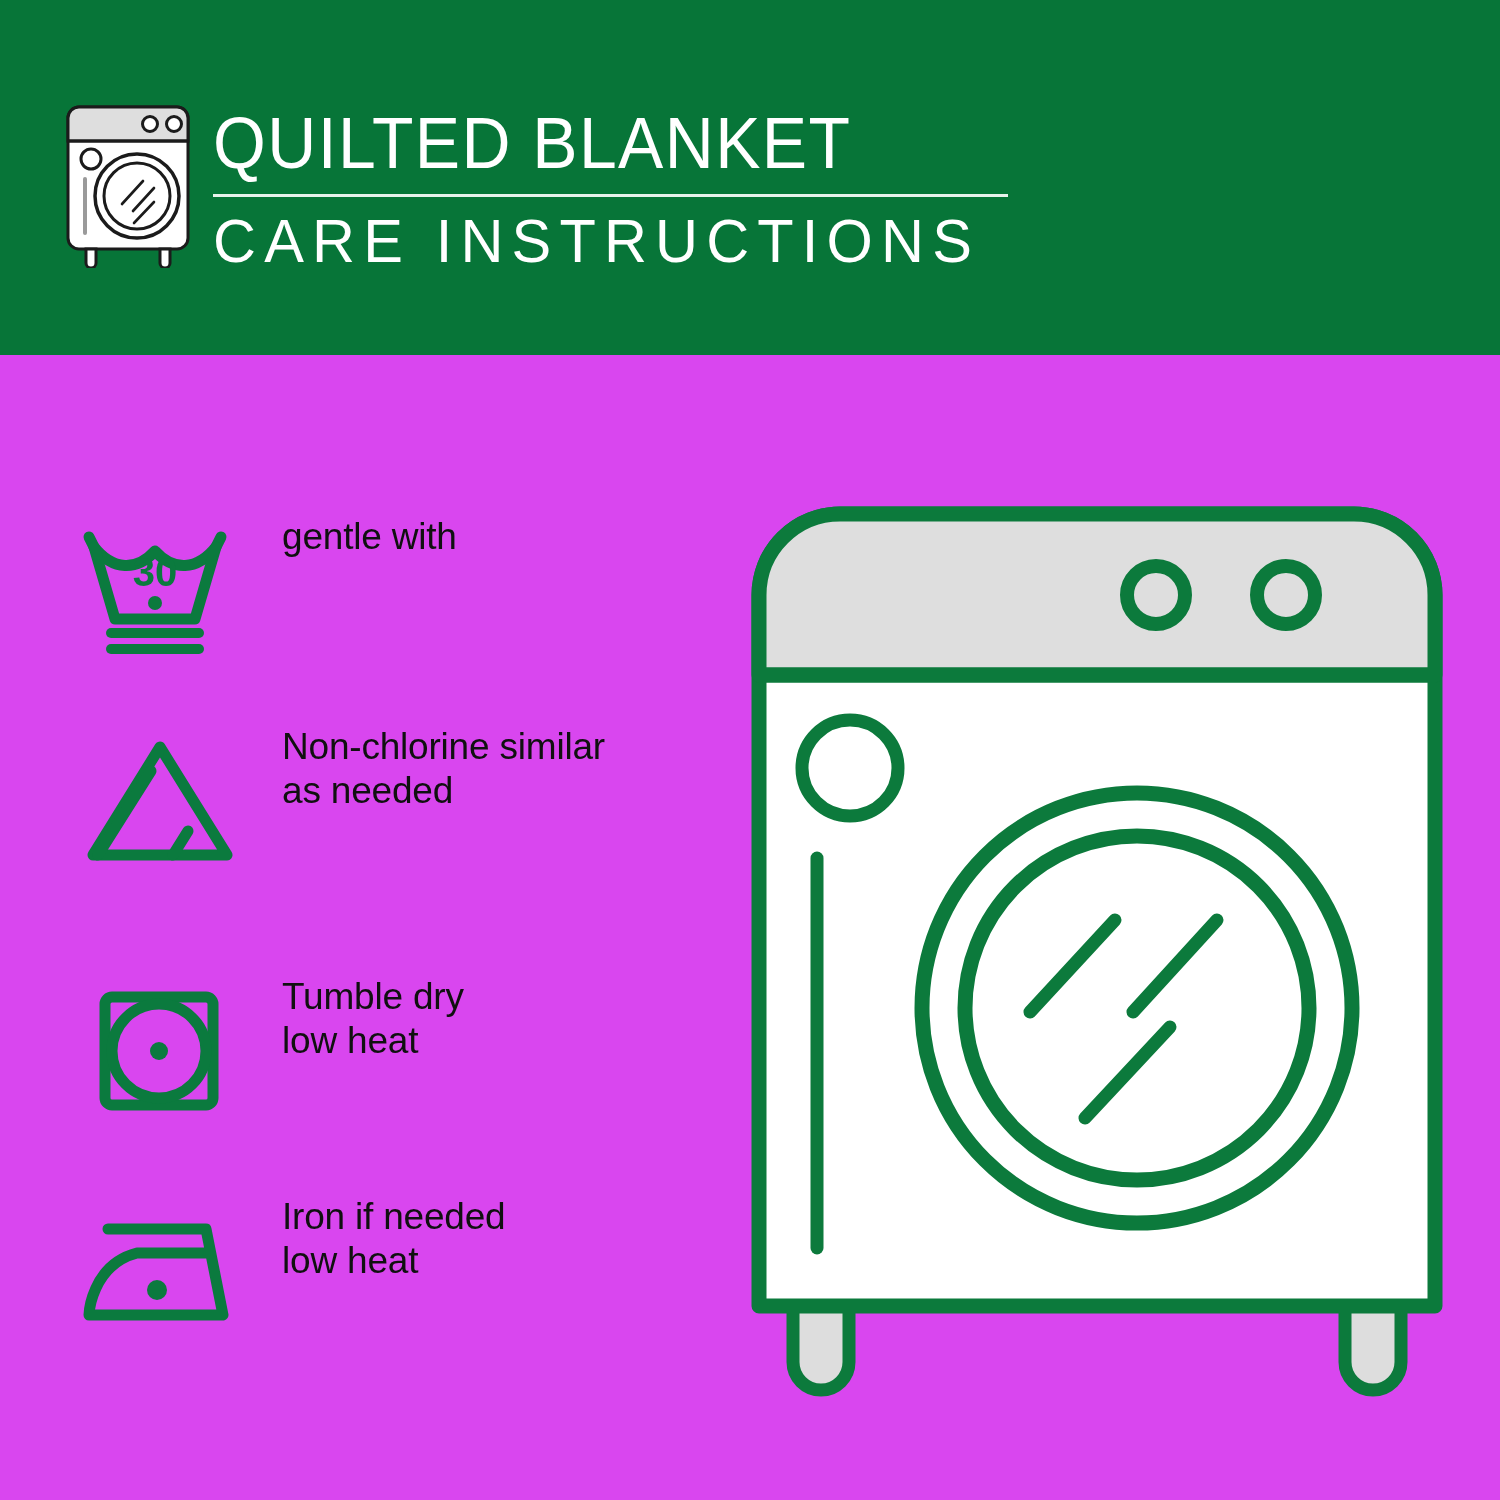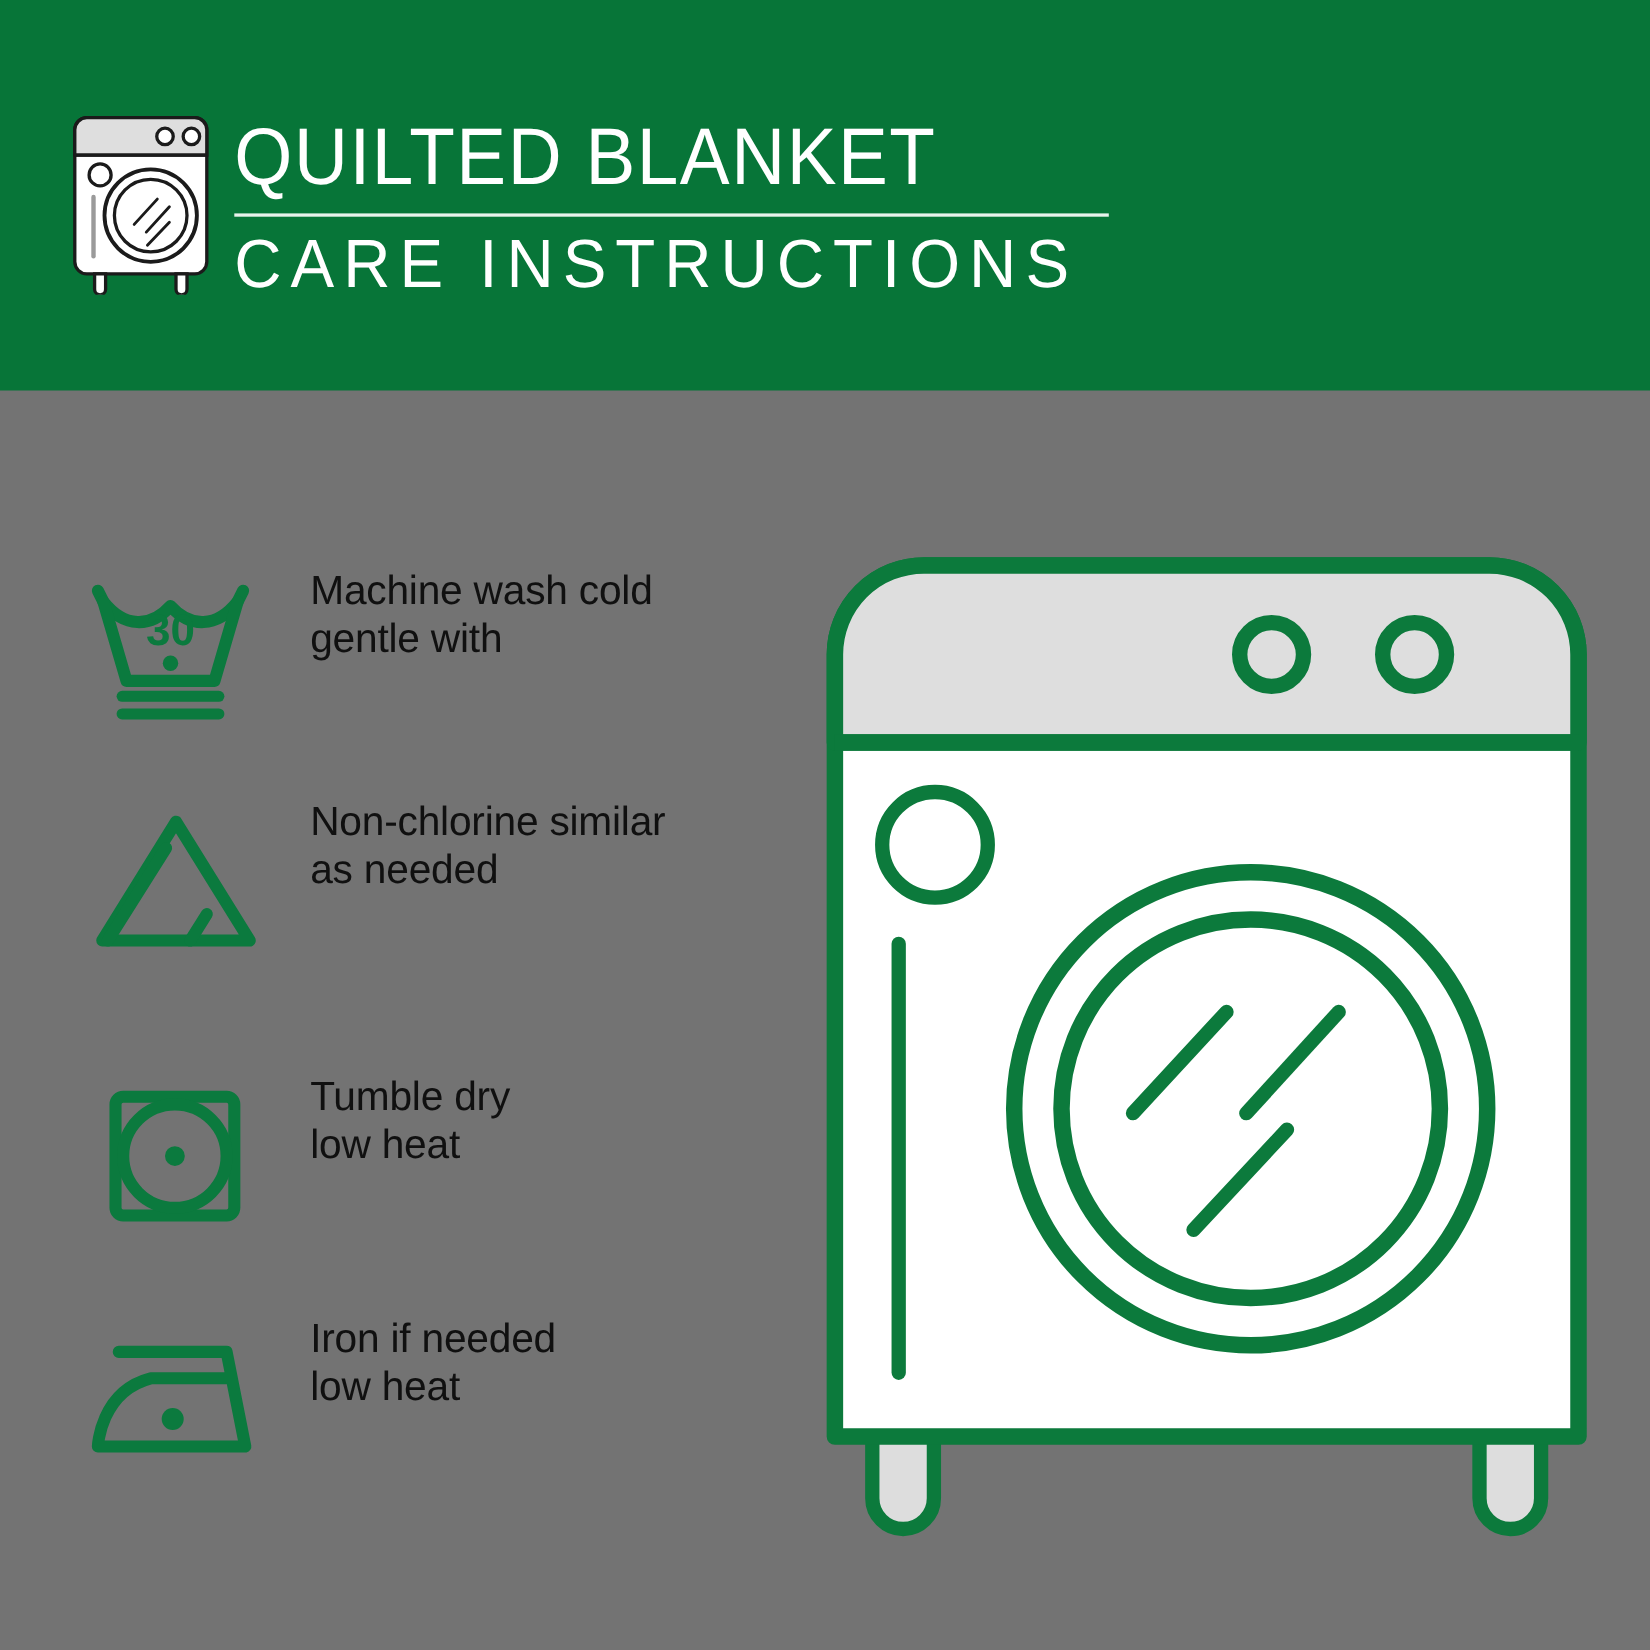--- a/index.html
+++ b/index.html
@@ -10,21 +10,21 @@
     width: 1500px;
     height: 1500px;
     background: #ffffff;
     font-family: "Liberation Sans", sans-serif;
     overflow: hidden;
   }
   .page {
     position: relative;
     width: 1500px;
     height: 1500px;
-    background: #737373;
+    background: #d946ef;
   }
 
   
   .header {
     position: absolute;
     left: 0;
     top: 0;
     width: 1500px;
     height: 355px;
     background: #077538;
@@ -175,21 +175,20 @@
           </g>
           <g fill="none" stroke="#0b7a3e" stroke-width="10" stroke-linecap="round">
             <line x1="36" y1="110" x2="124" y2="110"></line>
             <line x1="36" y1="126" x2="124" y2="126"></line>
           </g>
           <text x="80" y="63" text-anchor="middle" font-family="'Liberation Sans', sans-serif" font-size="40" font-weight="bold" fill="#0b7a3e">30</text>
           <circle cx="80" cy="80" r="7" fill="#0b7a3e"></circle>
         </svg>
       </div>
       <div class="care-text">
-        <span class="ln">Machine wash cold</span>
         <span class="ln">gentle with</span>
       </div>
     </div>
 
     <div class="care-row care-row-2">
       <div class="care-icon">
         <svg viewBox="0 0 170 135" width="170" height="135">
           <g fill="none" stroke="#0b7a3e" stroke-width="11" stroke-linecap="round" stroke-linejoin="round">
             <path d="M85 14 L152 122 L18 122 Z"></path>
             <line x1="76" y1="38" x2="23" y2="122"></line>

